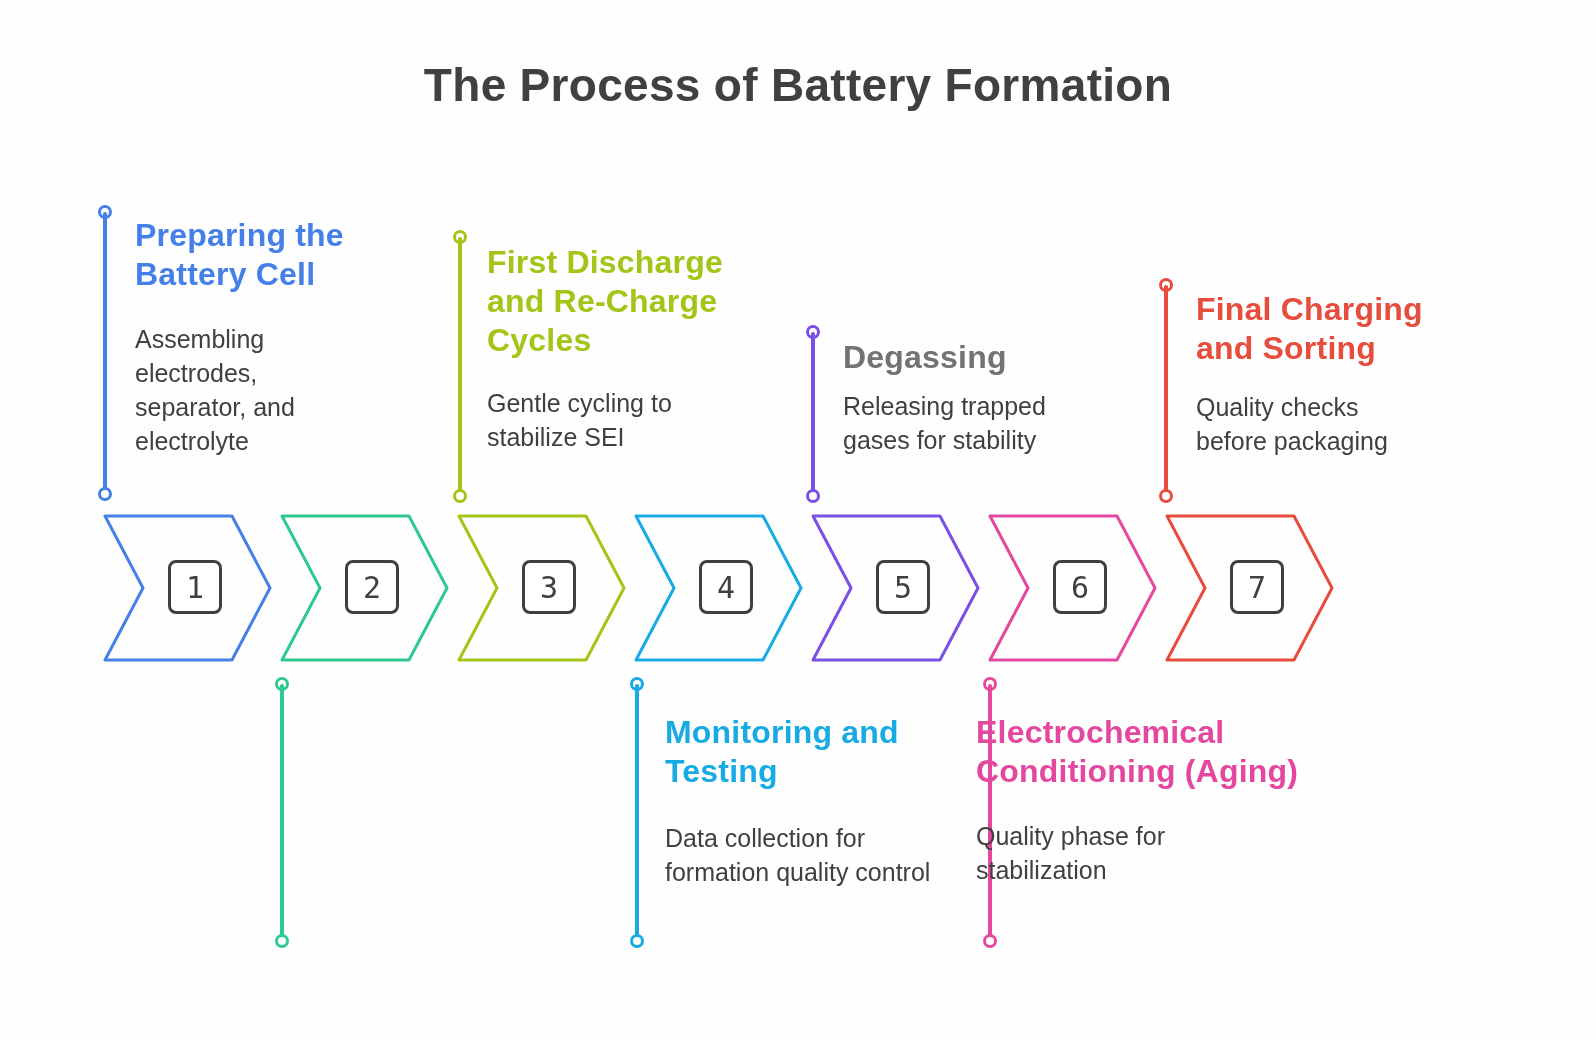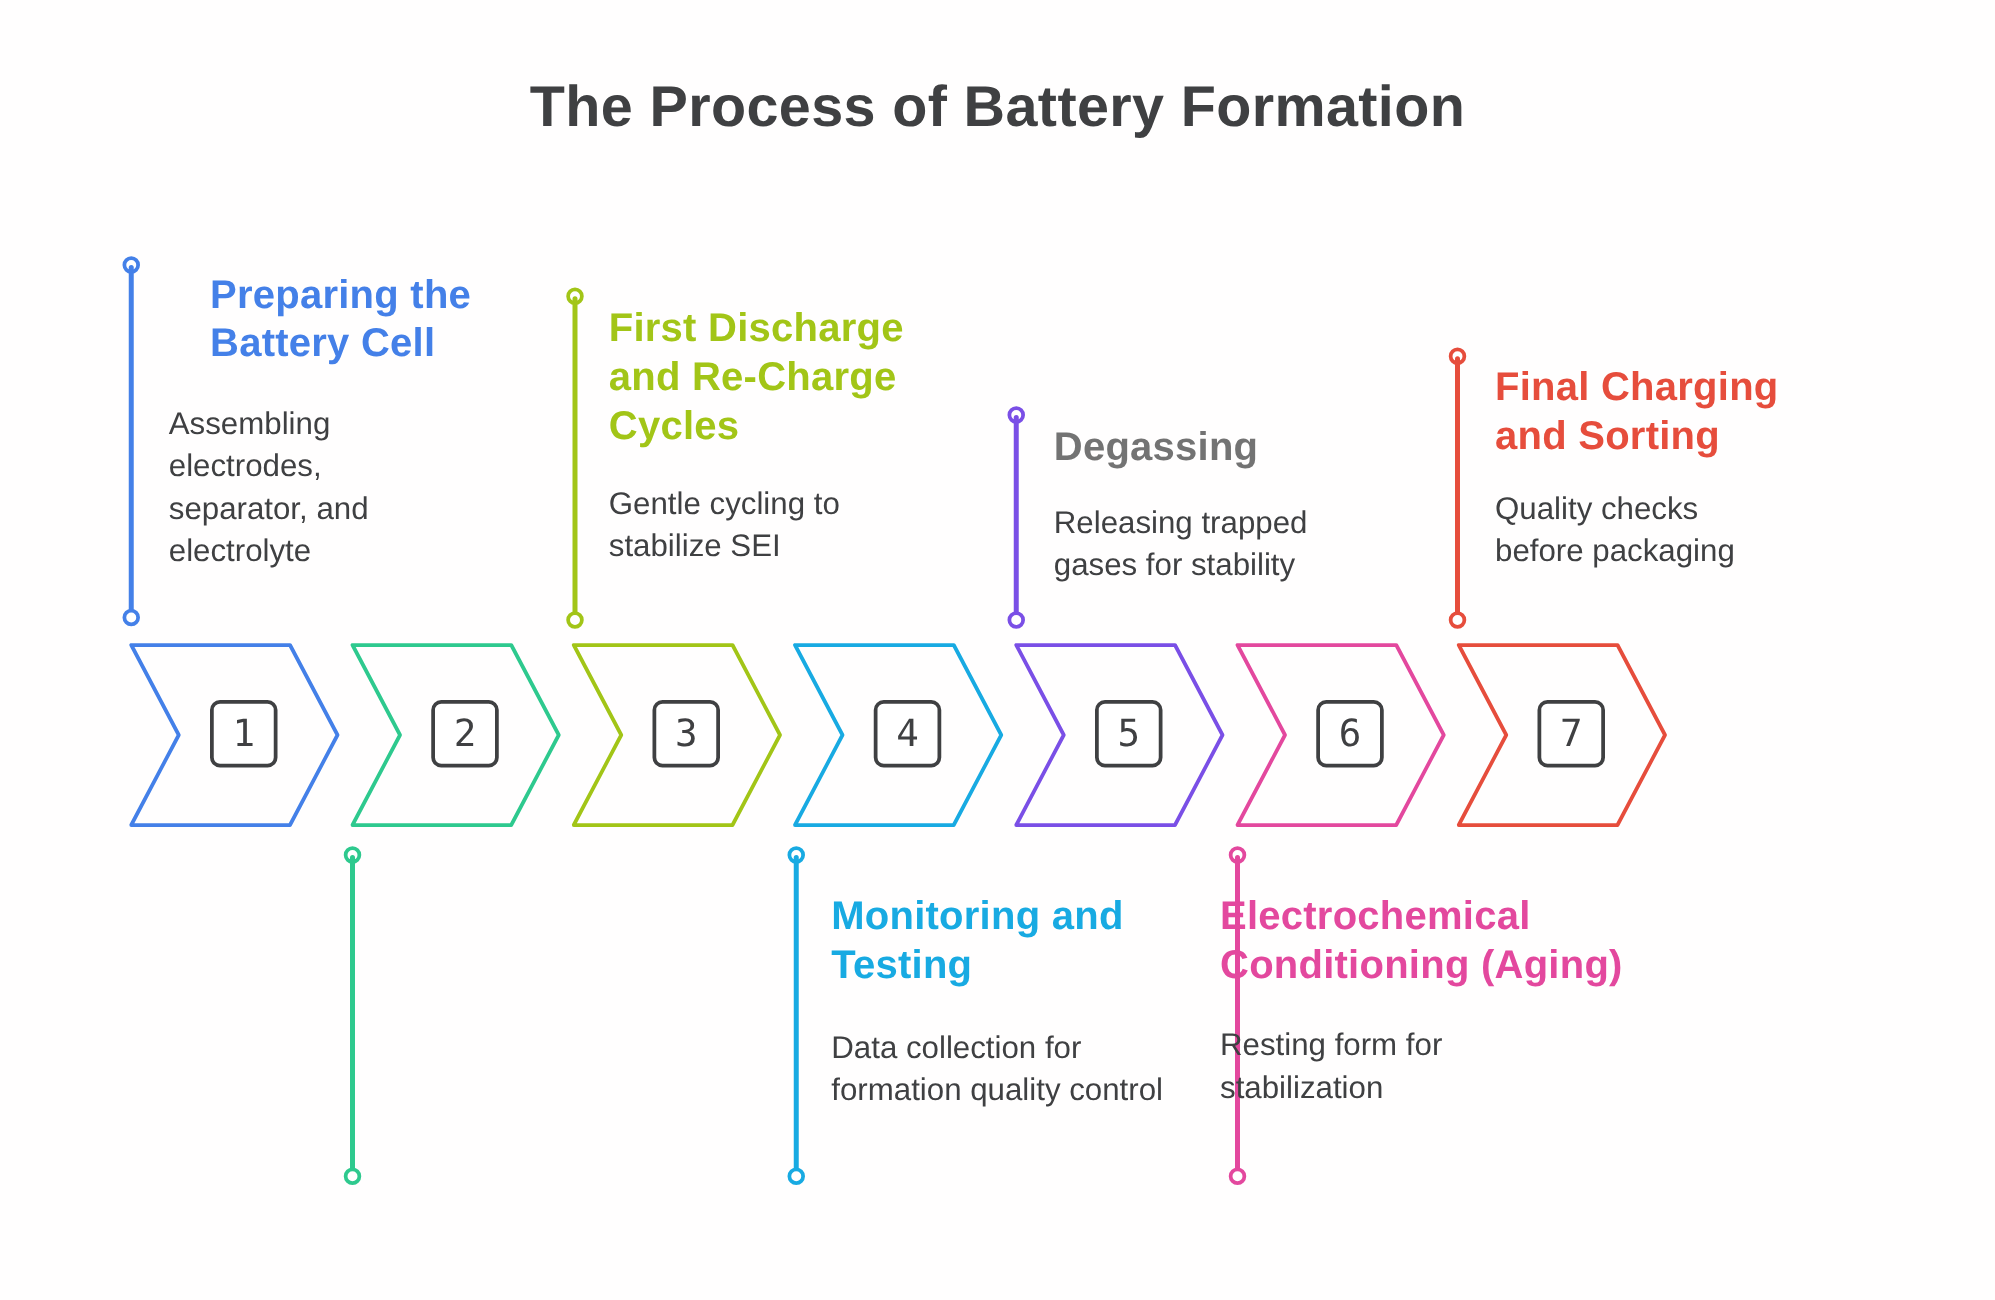--- a/index.html
+++ b/index.html
@@ -128,48 +128,48 @@
     <div class="dot bottom" style="border-color: rgb(24, 170, 226);"></div>
   </div>
 
   <div class="connector" style="left:983px; top:677px; height:271px">
     <div class="dot top" style="border-color: rgb(227, 72, 158);"></div>
     <div class="line" style="background-color: rgb(227, 72, 158);"></div>
     <div class="dot bottom" style="border-color: rgb(227, 72, 158);"></div>
   </div>
 
   <div class="step-text" style="left:135px; top:216px">
-    <h2 style="width: 290px; color: rgb(68, 128, 232); margin-left: 33px;">Preparing the Battery Cell</h2>
+    <h2 style="width: 290px; color: rgb(68, 128, 232);">Preparing the Battery Cell</h2>
     <p style="width:240px; margin-top:28px">Assembling electrodes, separator, and electrolyte</p>
   </div>
 
   <div class="step-text" style="left:487px; top:243px">
     <h2 style="width: 280px; color: rgb(162, 197, 23);">First Discharge and Re-Charge Cycles</h2>
     <p style="width:260px; margin-top:26px">Gentle cycling to stabilize SEI</p>
   </div>
 
   <div class="step-text" style="left:843px; top:338px">
     <h2 style="width: 300px; color: #737373;">Degassing</h2>
-    <p style="width:250px; margin-top:24px">Releasing trapped gases for stability</p>
+    <p style="width:250px; margin-top:12px">Releasing trapped gases for stability</p>
   </div>
 
   <div class="step-text" style="left:1196px; top:290px">
     <h2 style="width: 270px; color: rgb(230, 77, 60);">Final Charging and Sorting</h2>
     <p style="width:240px; margin-top:22px">Quality checks before packaging</p>
   </div>
 
 
   <div class="step-text" style="left:665px; top:713px">
     <h2 style="width: 300px; color: rgb(24, 170, 226);">Monitoring and Testing</h2>
     <p style="width:285px; margin-top:30px">Data collection for formation quality control</p>
   </div>
 
   <div class="step-text" style="left:976px; top:713px">
     <h2 style="width: 330px; color: rgb(227, 72, 158);">Electrochemical Conditioning (Aging)</h2>
-    <p style="width:280px; margin-top:28px">Resting form for stabilization</p>
+    <p style="width:280px; margin-top:28px">Quality phase for stabilization</p>
   </div>
 
   <svg class="chevron-svg" width="1596" height="160" viewBox="0 0 1596 160">
     <polygon points="105,6 232,6 270,78 232,150 105,150 143,78" fill="none" stroke="#4480e8" stroke-width="3" stroke-linejoin="round"></polygon>
     <polygon points="282,6 409,6 447,78 409,150 282,150 320,78" fill="none" stroke="#2ec98e" stroke-width="3" stroke-linejoin="round"></polygon>
     <polygon points="459,6 586,6 624,78 586,150 459,150 497,78" fill="none" stroke="#a2c517" stroke-width="3" stroke-linejoin="round"></polygon>
     <polygon points="636,6 763,6 801,78 763,150 636,150 674,78" fill="none" stroke="#18aae2" stroke-width="3" stroke-linejoin="round"></polygon>
     <polygon points="813,6 940,6 978,78 940,150 813,150 851,78" fill="none" stroke="#7a4fe6" stroke-width="3" stroke-linejoin="round"></polygon>
     <polygon points="990,6 1117,6 1155,78 1117,150 990,150 1028,78" fill="none" stroke="#e3489e" stroke-width="3" stroke-linejoin="round"></polygon>
     <polygon points="1167,6 1294,6 1332,78 1294,150 1167,150 1205,78" fill="none" stroke="#e64d3c" stroke-width="3" stroke-linejoin="round"></polygon>

